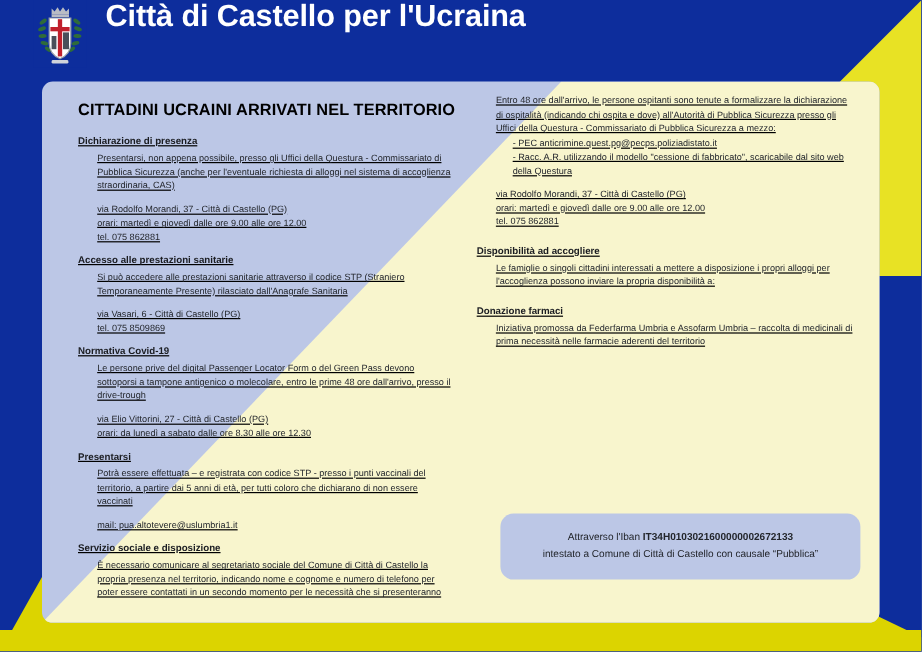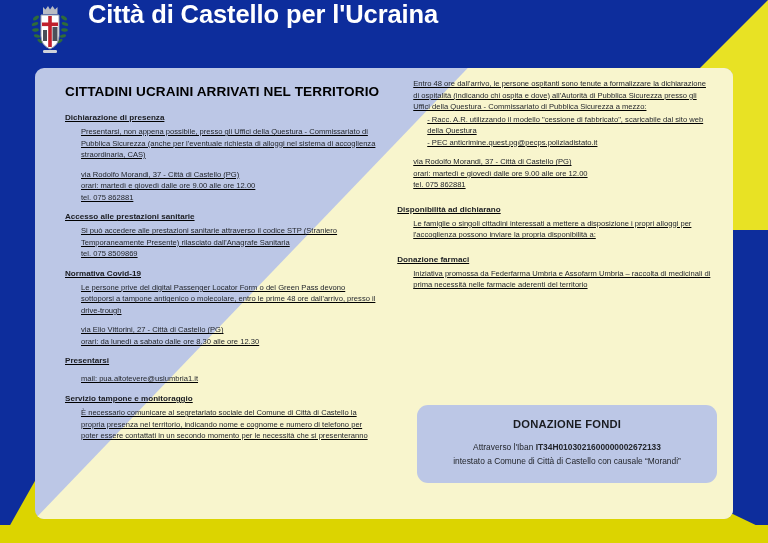--- a/index.html
+++ b/index.html
@@ -214,85 +214,86 @@
             <p class="gap">via Rodolfo Morandi, 37 - Città di Castello (PG)</p>
             <p>orari: martedì e giovedì dalle ore 9.00 alle ore 12.00</p>
             <p>tel. 075 862881</p>
           </div>
         </div>
 
         <div class="sec">
           <div class="sec-title">Accesso alle prestazioni sanitarie</div>
           <div class="sec-body">
             <p>Si può accedere alle prestazioni sanitarie attraverso il codice STP (Straniero Temporaneamente Presente) rilasciato dall'Anagrafe Sanitaria</p>
+            <p class="gap">via Vasari, 6 - Città di Castello (PG)</p>
             <p>tel. 075 8509869</p>
           </div>
         </div>
 
         <div class="sec">
           <div class="sec-title">Normativa Covid-19</div>
           <div class="sec-body">
             <p>Le persone prive del digital Passenger Locator Form o del Green Pass devono sottoporsi a tampone antigenico o molecolare, entro le prime 48 ore dall'arrivo, presso il drive-trough</p>
             <p class="gap">via Elio Vittorini, 27 - Città di Castello (PG)</p>
             <p>orari: da lunedì a sabato dalle ore 8.30 alle ore 12.30</p>
           </div>
         </div>
 
         <div class="sec">
           <div class="sec-title">Presentarsi</div>
           <div class="sec-body">
+            <p>Potrà essere effettuata – e registrata con codice STP - presso i punti vaccinali del territorio, a partire dai 5 anni di età, per tutti coloro che dichiarano di non essere vaccinati</p>
             <p class="gap">mail: pua.altotevere@uslumbria1.it</p>
           </div>
         </div>
 
         <div class="sec">
-          <div class="sec-title">Servizio tampone e monitoraggio</div>
+          <div class="sec-title">Servizio sociale e disposizione</div>
           <div class="sec-body">
             <p>È necessario comunicare al segretariato sociale del Comune di Città di Castello la propria presenza nel territorio, indicando nome e cognome e numero di telefono per poter essere contattati in un secondo momento per le necessità che si presenteranno</p>
 
           </div>
         </div>
       </div>
 
       <div class="col col-right">
 
         <div class="sec">
           <div class="sec-body">
             <p>Entro 48 ore dall'arrivo, le persone ospitanti sono tenute a formalizzare la dichiarazione di ospitalità (indicando chi ospita e dove) all'Autorità di Pubblica Sicurezza presso gli Uffici della Questura - Commissariato di Pubblica Sicurezza a mezzo:</p>
             <div class="bullets">
+              <p>- PEC  anticrimine.quest.pg@pecps.poliziadistato.it</p>
               <p>- Racc. A.R. utilizzando il modello "cessione di fabbricato", scaricabile dal sito web della Questura</p>
-              <p>- PEC  anticrimine.quest.pg@pecps.poliziadistato.it</p>
             </div>
             <p class="gap">via Rodolfo Morandi, 37 - Città di Castello (PG)</p>
             <p>orari: martedì e giovedì dalle ore 9.00 alle ore 12.00</p>
             <p>tel. 075 862881</p>
           </div>
         </div>
 
         <div class="sec" style="margin-top:14px">
-          <div class="sec-title">Disponibilità ad dichiarano</div>
+          <div class="sec-title">Disponibilità ad accogliere</div>
           <div class="sec-body">
             <p>Le famiglie o singoli cittadini interessati a mettere a disposizione i propri alloggi per l'accoglienza possono inviare la propria disponibilità a:</p>
           </div>
         </div>
 
         <div class="sec" style="margin-top:14px">
           <div class="sec-title">Donazione farmaci</div>
           <div class="sec-body">
             <p>Iniziativa promossa da Federfarma Umbria e Assofarm Umbria – raccolta di medicinali di prima necessità nelle farmacie aderenti del territorio</p>
           </div>
         </div>
       </div>
 
     </div>
 
     <div class="donation-box">
-      <div class="donation-title">DONAZIONE FONDI</div>
       <div class="donation-line">
         <span>Attraverso l'Iban </span><b>IT34H0103021600000002672133</b>
       </div>
       <div class="donation-line">
-        <span>intestato a Comune di Città di Castello con causale </span><span>“Morandi”</span>
+        <span>intestato a Comune di Città di Castello con causale </span><span>“Pubblica”</span>
       </div>
     </div>
 
   </div>
 </div>
 
 </body></html>

